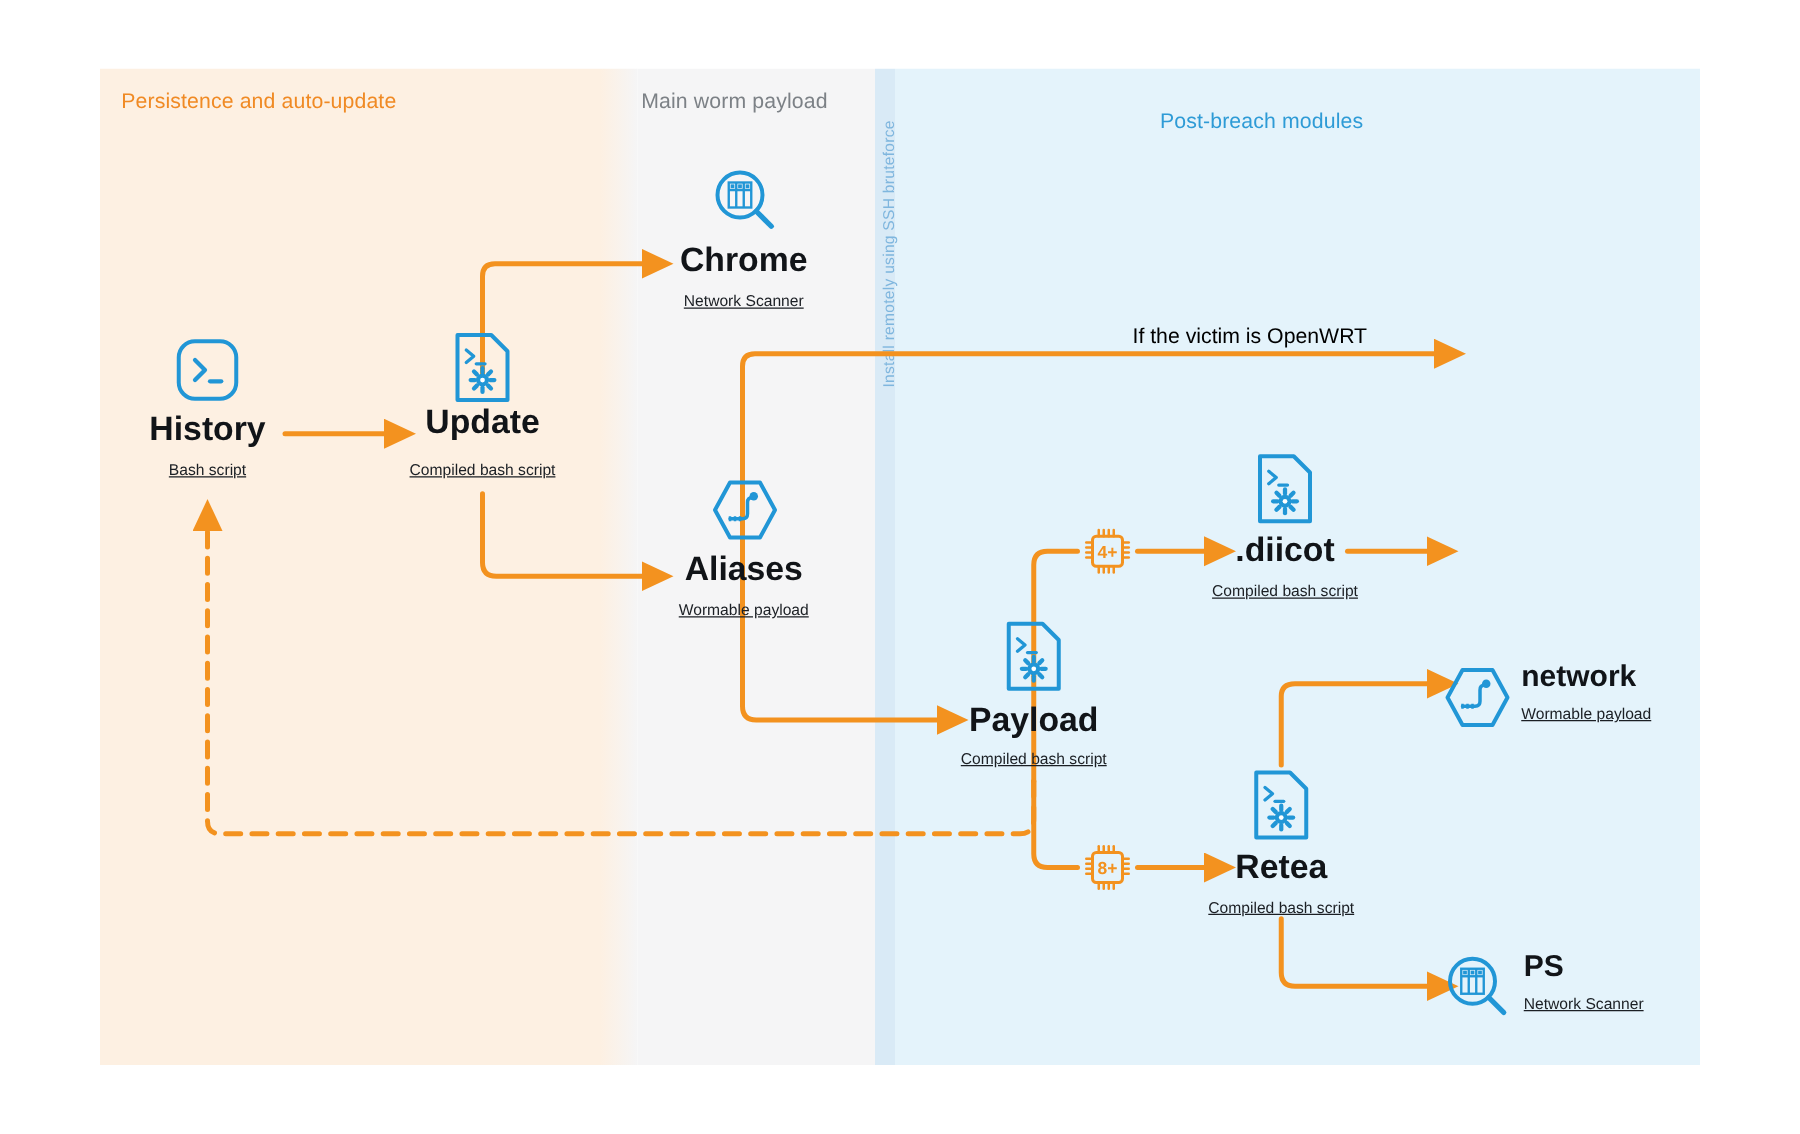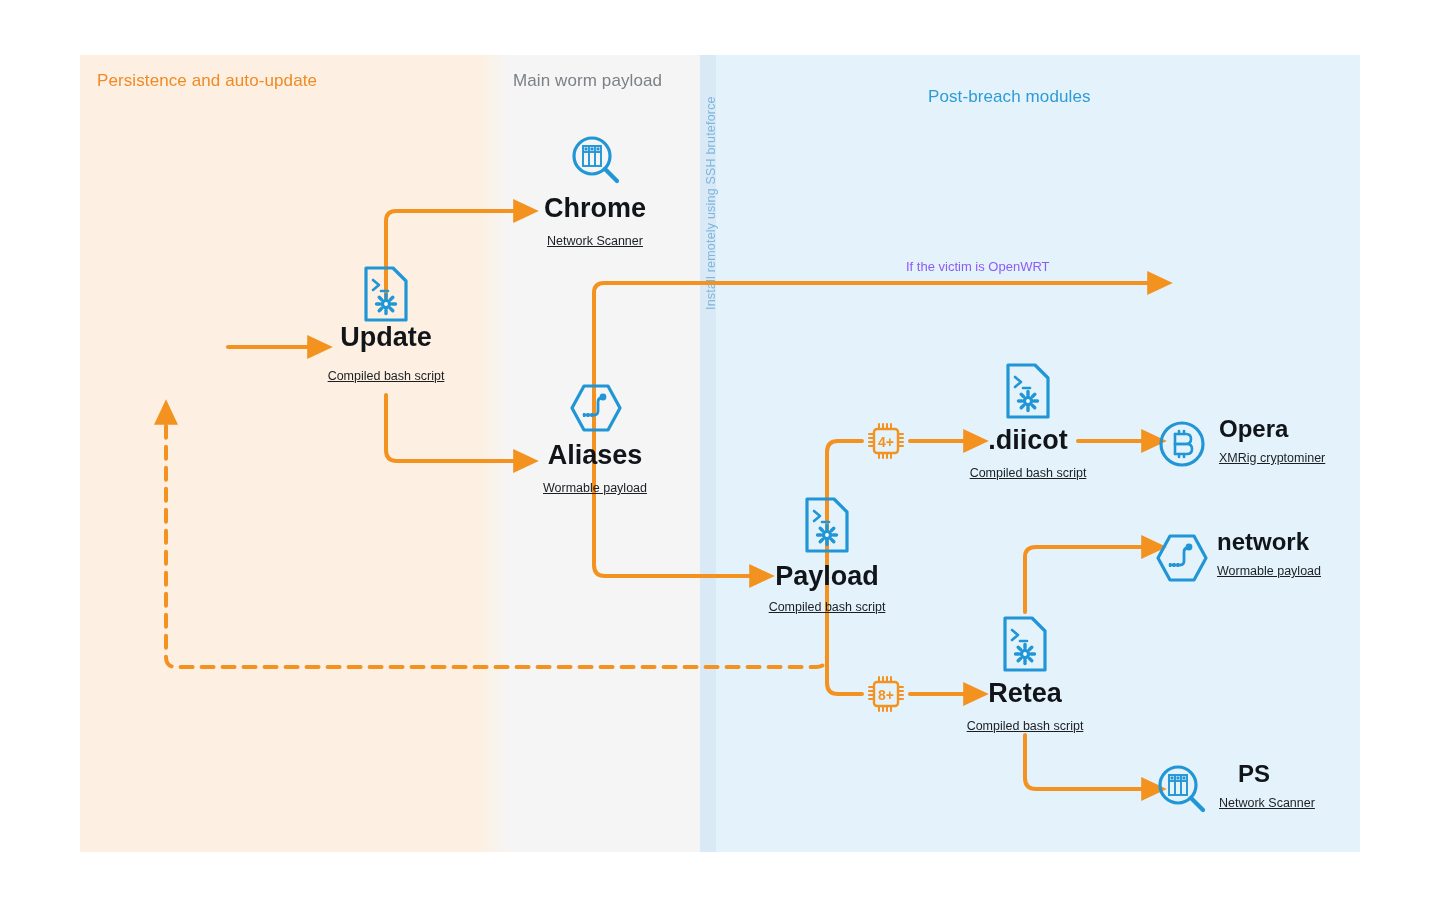--- a/index.html
+++ b/index.html
@@ -32,21 +32,21 @@
   .node .nm{position:absolute;font-weight:bold;color:#111418;white-space:nowrap;}
   .node .sub{position:absolute;font-size:12.5px;color:#1b1f24;white-space:nowrap;text-decoration:underline;}
 
   
   .n-center .nm,.n-center .sub{left:50%;transform:translateX(-50%);text-align:right;}
 
   .sz-lg{font-size:27px;}
   .sz-md{font-size:24px;}
 
   
-  .elabel{position:absolute;font-size:13px;color:#8b5cf6;white-space:nowrap;}
+  .elabel{position:absolute;font-size:17px;color:#000000;white-space:nowrap;}
 </style>
 </head>
 <body>
 
 <div id="stage">
 
   <div class="band" id="band-persist"></div>
   <div class="band" id="band-persist-fade"></div>
   <div class="band" id="band-worm"></div>
   <div class="band" id="band-bridge"></div>
@@ -90,20 +90,31 @@
       <path d="M910,694 L968,694" marker-end="url(#ah)"></path>
 
       <path d="M1025,612 L1025,557 Q1025,547 1036,547 L1146,547" marker-end="url(#ah)"></path>
 
       <path d="M1025,735 L1025,778 Q1025,789 1036,789 L1146,789" marker-end="url(#ah)"></path>
 
       <path stroke-dasharray="12 9" d="M827,625 L827,655 Q827,667 816,667 L176,667 Q166,667 166,657 L166,420" marker-end="url(#ahu)"></path>
     </g>
   </svg>
 
+  <div class="node n-center" style="left:106px;top:270px;width:120px;height:135px;">
+    <span class="icon" style="left:34px;top:0;">
+      <svg width="52" height="52" viewBox="0 0 52 52">
+        <rect x="3" y="3" width="46" height="46" rx="13" ry="13" fill="none" stroke="#2196d6" stroke-width="3.2"></rect>
+        <path d="M16 18 L24 26 L16 34" fill="none" stroke="#2196d6" stroke-width="3.4" stroke-linecap="round" stroke-linejoin="round"></path>
+        <path d="M28 35 L37 35" stroke="#2196d6" stroke-width="3.4" stroke-linecap="round"></path>
+      </svg>
+    </span>
+    <span class="nm sz-lg" style="top:58px;">History</span>
+    <span class="sub" style="top:99px;">Bash script</span>
+  </div>
 
   <div class="node n-center" style="left:306px;top:265px;width:160px;height:140px;">
     <span class="icon" style="left:57px;top:0;">
       <svg width="46" height="58" viewBox="0 0 46 58">
         <path d="M3,3 H30 L43,16 V55 H3 Z" fill="none" stroke="#2196d6" stroke-width="3.2" stroke-linejoin="round"></path>
         <path d="M10 15 L16 20 L10 25" fill="none" stroke="#2196d6" stroke-width="2.6" stroke-linecap="round" stroke-linejoin="round"></path>
         <path d="M18 26 L25 26" stroke="#2196d6" stroke-width="2.6" stroke-linecap="round"></path>
         <g fill="#2196d6" transform="translate(23,39)">
           <circle cx="0" cy="0" r="5.2"></circle>
           <g stroke="#2196d6" stroke-width="3.4" stroke-linecap="round">
@@ -237,38 +248,20 @@
               <path d="M-6.8,6.8 L-4.5,4.5"></path>
           </g>
           <circle cx="0" cy="0" r="1.9" fill="#ffffff"></circle>
         </g>
       </svg>
     </span>
     <span class="nm sz-lg" style="top:63px;">Retea</span>
     <span class="sub" style="top:104px;">Compiled bash script</span>
   </div>
 
-  <div class="node" style="left:1156px;top:415px;width:230px;height:60px;">
-    <span class="icon" style="left:0;top:3px;">
-      <svg width="52" height="52" viewBox="0 0 52 52">
-        <circle cx="26" cy="26" r="21" fill="none" stroke="#2196d6" stroke-width="3.2"></circle>
-        <g stroke="#2196d6" stroke-width="2.6" fill="none" stroke-linecap="round">
-          <path d="M19 16 V36"></path>
-          <path d="M23 13 V16"></path>
-            <path d="M28 13 V16"></path>
-          <path d="M23 36 V39"></path>
-            <path d="M28 36 V39"></path>
-          <path d="M19 16 H30 Q35 16 35 21 Q35 26 30 26 H19"></path>
-          <path d="M19 26 H31 Q36 26 36 31 Q36 36 31 36 H19"></path>
-        </g>
-      </svg>
-    </span>
-    <span class="nm sz-md" style="left:63px;top:0;">Opera</span>
-    <span class="sub" style="left:63px;top:36px;">XMRig cryptominer</span>
-  </div>
 
   <div class="node" style="left:1154px;top:528px;width:230px;height:60px;">
     <span class="icon" style="left:0;top:4px;">
       <svg width="56" height="52" viewBox="0 0 56 52">
         <path d="M16,4 H40 L52,26 L40,48 H16 L4,26 Z" fill="none" stroke="#2196d6" stroke-width="3.2" stroke-linejoin="round"></path>
         <g stroke="#2196d6" stroke-width="2.8" fill="none" stroke-linecap="round">
           <path d="M16 33 H26 Q30 33 30 29 V20 Q30 16 34 16"></path>
         </g>
         <circle cx="35" cy="15" r="3.4" fill="#2196d6"></circle>
         <g fill="#2196d6">
@@ -293,21 +286,21 @@
             <path d="M25 11 V31"></path>
           <path d="M13 17 H31"></path>
         </g>
         <g fill="#2196d6">
           <rect x="14.5" y="12.5" width="3" height="3"></rect>
             <rect x="20.5" y="12.5" width="3" height="3"></rect>
             <rect x="26.5" y="12.5" width="3" height="3"></rect>
         </g>
       </svg>
     </span>
-    <span class="nm sz-md" style="left:63px;top:0;margin-left:19px;">PS</span>
+    <span class="nm sz-md" style="left:63px;top:0;">PS</span>
     <span class="sub" style="left:63px;top:36px;">Network Scanner</span>
   </div>
 
   <div class="node" style="left:864px;top:419px;width:44px;height:44px;">
     <span class="icon" style="left:0;top:0;">
       <svg width="44" height="44" viewBox="0 0 44 44">
         <rect x="10" y="10" width="24" height="24" rx="3" ry="3" fill="none" stroke="#f3921f" stroke-width="2.4"></rect>
         <g stroke="#f3921f" stroke-width="2" stroke-linecap="round">
           <path d="M15 10 V5"></path>
             <path d="M19 10 V5"></path>

